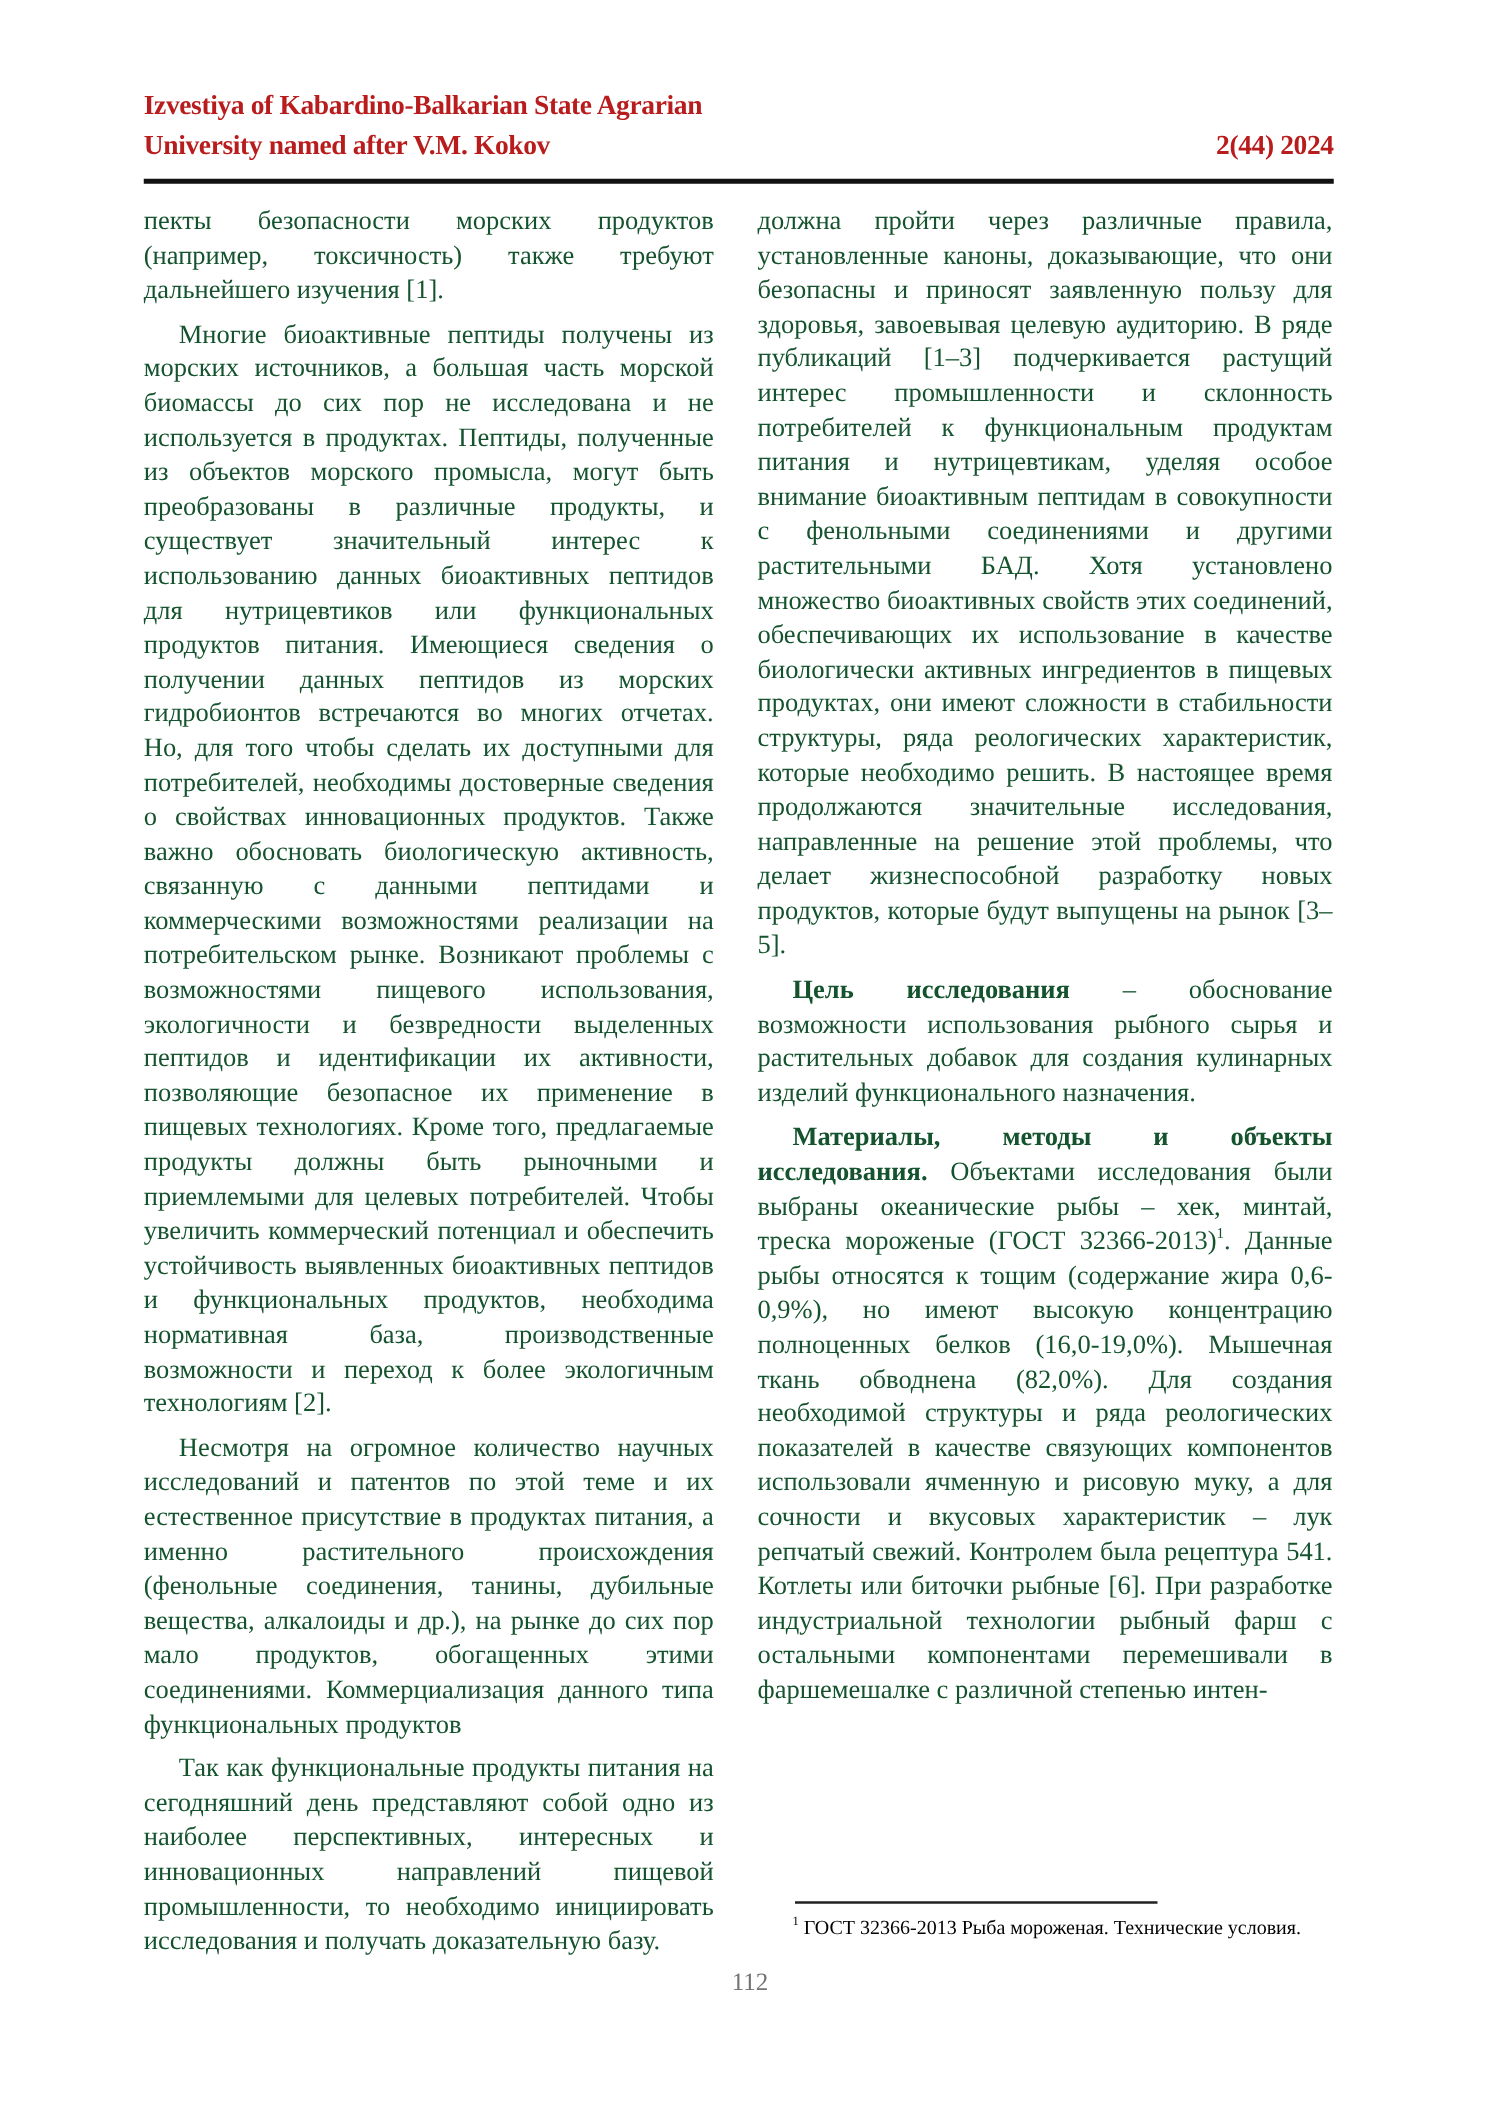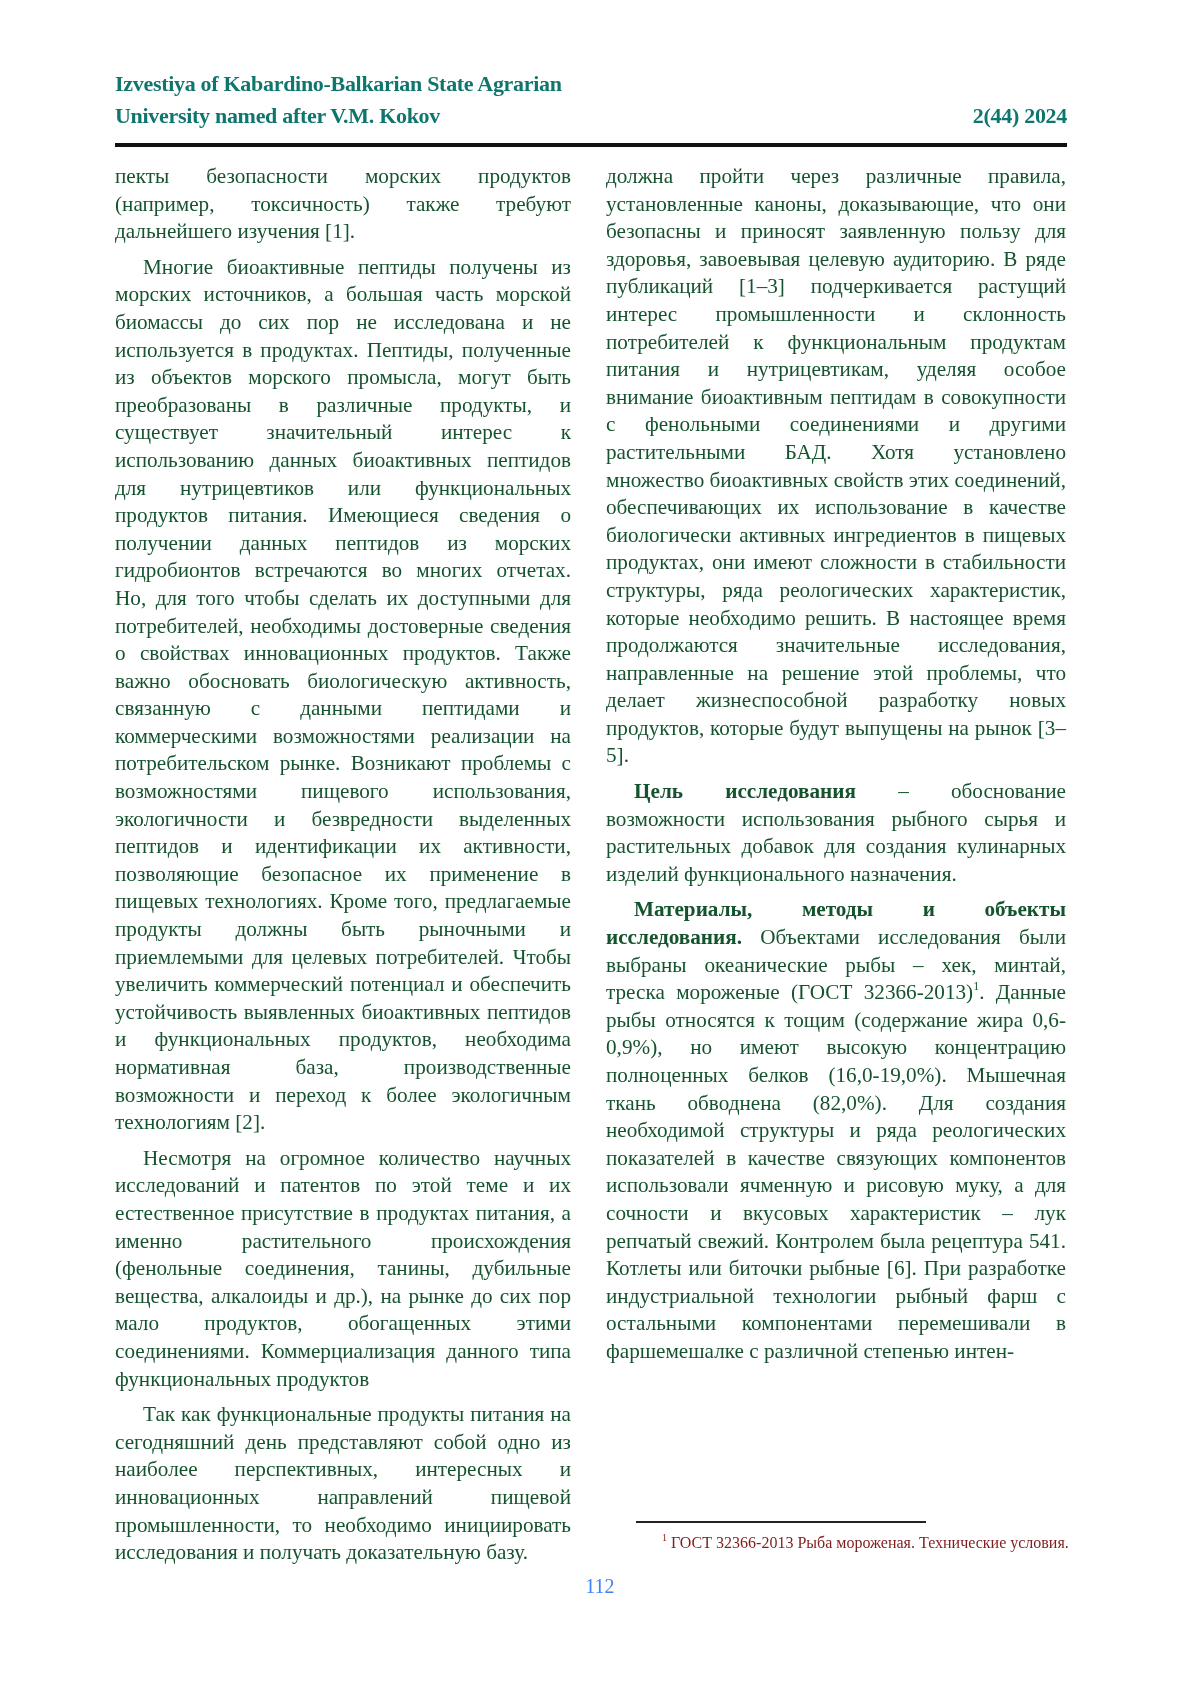--- a/index.html
+++ b/index.html
@@ -1,37 +1,37 @@
 <!DOCTYPE html>
 <html><head>
   <meta charset="utf-8">
   <style>
     html, body { margin: 0; padding: 0; background: #ffffff; }
     body { width: 1200px; height: 1697px; position: relative; overflow: hidden; color: #1a1a1a; }
     .page { position: absolute; left: 0; top: 0; width: 1200px; height: 1697px; }
 
-    .header { position: absolute; left: 115px; top: 68px; width: 952px; font-family: "Liberation Serif", serif; font-weight: bold; color: #0f766e; }
+    .header { position: absolute; left: 115px; top: 68px; width: 952px; font-family: "Liberation Serif", serif; font-weight: bold; color: #b91c1c; }
     .header .line1 { font-size: 22px; line-height: 32px; letter-spacing: -0.3px; }
     .header .line2 { font-size: 22px; line-height: 32px; letter-spacing: -0.3px; display: flex; justify-content: space-between; }
     .header-rule { position: absolute; left: 115px; top: 143px; width: 952px; height: 4px; background: #111; }
 
     .col { position: absolute; top: 163px; font-family: "Liberation Serif", serif; font-size: 21.2px; line-height: 27.6px; text-align: justify; color: #14532d; }
     .col-left { left: 115px; width: 456px; }
     .col-right { left: 606px; width: 460px; }
     .col p { margin: 0 0 8px 0; text-indent: 28px; hyphens: manual; }
     .col p.cont { text-indent: 0; }
     .col b { font-weight: bold; }
     sup { font-size: 12px; line-height: 0; vertical-align: 9px; }
 
     .fn-rule { position: absolute; left: 636px; top: 1521px; width: 290px; height: 2px; background: #222; }
-    .footnote { position: absolute; left: 634px; top: 1530px; width: 460px; font-family: "Liberation Serif", serif; font-size: 16px; line-height: 25px; text-align: justify; color: #7f1d1d; }
+    .footnote { position: absolute; left: 606px; top: 1530px; width: 460px; font-family: "Liberation Serif", serif; font-size: 16px; line-height: 25px; text-align: justify; color: #000000; }
     .footnote .fn-body { text-indent: 28px; display: block; }
     .footnote sup { font-size: 10px; vertical-align: 7px; }
 
-    .page-number { position: absolute; left: 560px; top: 1575px; width: 80px; text-align: center; font-family: "Liberation Serif", serif; font-size: 20px; color: #3b82f6; }
+    .page-number { position: absolute; left: 560px; top: 1575px; width: 80px; text-align: center; font-family: "Liberation Serif", serif; font-size: 20px; color: #737373; }
   </style>
 </head>
 <body>
 
 <div class="page">
 
   <div class="header">
     <div class="line1">Izvestiya of Kabardino-Balkarian State Agrarian</div>
     <div class="line2">
       <span>University named after V.M. Kokov</span>

